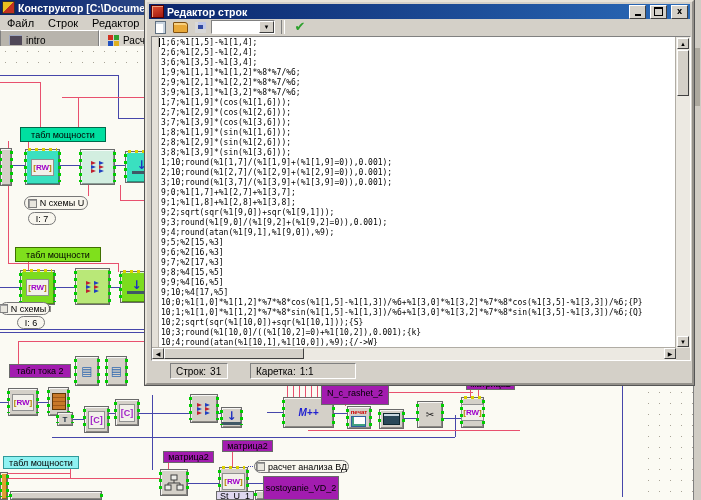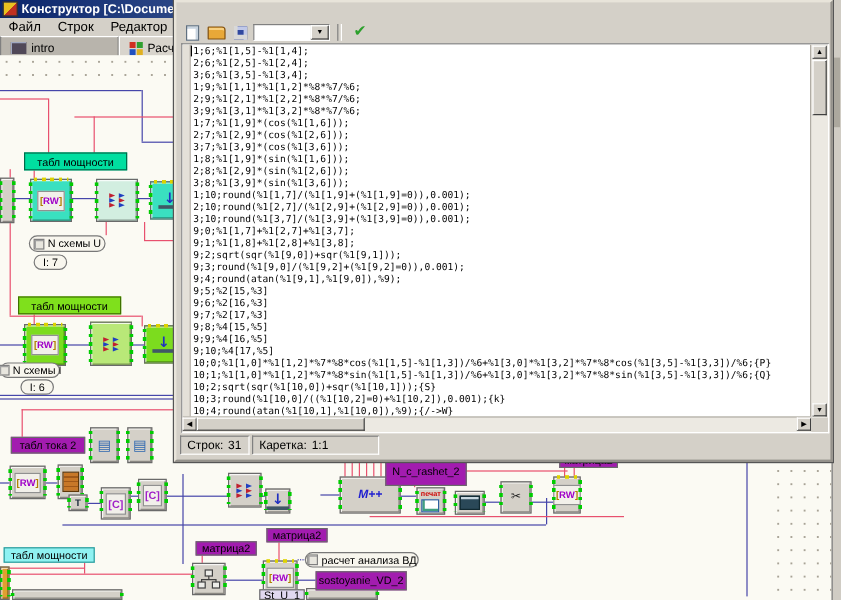--- a/index.html
+++ b/index.html
@@ -81,21 +81,21 @@
         font-family:"DejaVu Sans Mono",monospace;font-size:8px;line-height:10px;white-space:pre;}
   #caret{position:absolute;left:7px;top:1px;width:1px;height:9px;background:#000;}
   .vsb{position:absolute;right:0;top:0;width:14px;bottom:12px;background:#ece9e2;border-left:1px solid #b0aca4;}
   .hsb{position:absolute;left:0;bottom:0;right:14px;height:12px;background:#ece9e2;border-top:1px solid #b0aca4;}
   .sbtn{position:absolute;background:#d4d0c8;border:1px solid;border-color:#fff #404040 #404040 #fff;
         display:flex;align-items:center;justify-content:center;font-size:6px;line-height:6px;box-sizing:border-box;}
   .vthumb{position:absolute;left:1px;top:13px;width:12px;height:46px;background:#d4d0c8;border:1px solid;border-color:#fff #404040 #404040 #fff;box-sizing:border-box;}
   .hthumb{position:absolute;left:12px;top:0;width:140px;height:11px;background:#d4d0c8;border:1px solid;border-color:#fff #404040 #404040 #fff;box-sizing:border-box;}
   .corner{position:absolute;right:0;bottom:0;width:14px;height:12px;background:#d4d0c8;}
   #dlg-status{position:absolute;left:3px;right:3px;top:361px;height:16px;display:flex;gap:2px;font-size:10px;}
-  .spanel{border:1px solid;border-color:#808080 #fff #fff #808080;display:flex;align-items:center;gap:4px;padding:0 5px;box-sizing:border-box;white-space:nowrap;}
+  .spanel{border:1px solid;border-color:#808080 #fff #fff #808080;display:flex;align-items:center;gap:4px;padding:0 5px;box-sizing:border-box;white-space:nowrap;margin-left:20px;}
 </style>
 </head>
 <body>
 
 <div id="root">
 
   <div id="main-title">
     <div class="app-ico"></div>
     <span class="txt">Конструктор [C:\Documents and</span>
   </div>
@@ -322,36 +322,49 @@
       <div class="lbl" style="left: 321px; top: 334px; width: 68px; height: 25px; text-align: center;">
         <span>N_c_rashet_2</span>
       </div>
       <div class="lbl" style="left: 466px; top: 331px; width: 49px; height: 13px;">
         <span>матрица2</span>
       </div>
       <div class="lbl pill" style="left: 254px; top: 414px; width: 95px; height: 13px;">
         <span class="sq"></span>
         <span>расчет анализа ВД</span>
       </div>
-      <div class="lbl" style="left: 263px; top: 430px; width: 76px; height: 16px;">
+      <div class="lbl" style="left: 263px; top: 430px; width: 76px; height: 24px;">
         <span>sostoyanie_VD_2</span>
       </div>
       <div class="lbl" style="left: 3px; top: 410px; width: 76px; height: 13px; background: rgb(143, 242, 242); border-color: rgb(47, 154, 154);">
         <span>табл мощности</span>
       </div>
       <div class="lbl" style="left: 216px; top: 445px; width: 38px; height: 9px; background: rgb(224, 216, 240);">
         <span>St_U_1</span>
       </div>
     </div>
 
   <div id="rstrip">
     <div id="rthumb"></div>
   </div>
 
   <div id="dlg">
+    <div id="dlg-title">
+      <div class="dlg-ico"></div>
+      <span class="txt">Редактор строк</span>
+      <span class="wbtn">
+          <span class="glyph-min"></span>
+        </span>
+      <span class="wbtn">
+          <span class="glyph-max"></span>
+        </span>
+      <span class="wbtn">
+          <span>x</span>
+        </span>
+    </div>
 
     <div id="dlg-tools">
       <span class="tbtn">
           <span class="ic-new"></span>
         </span>
       <span class="tbtn">
           <span class="ic-open"></span>
         </span>
       <span class="tbtn">
           <span class="ic-save"></span>

